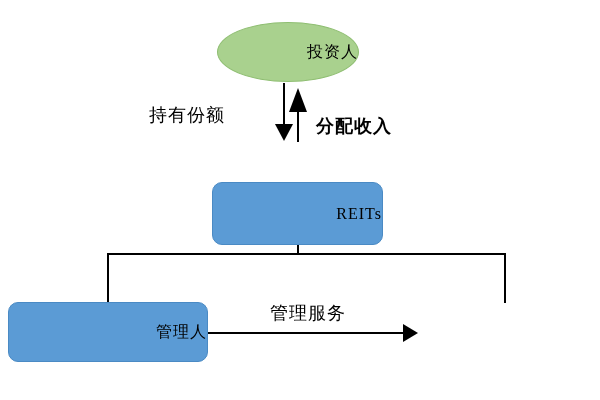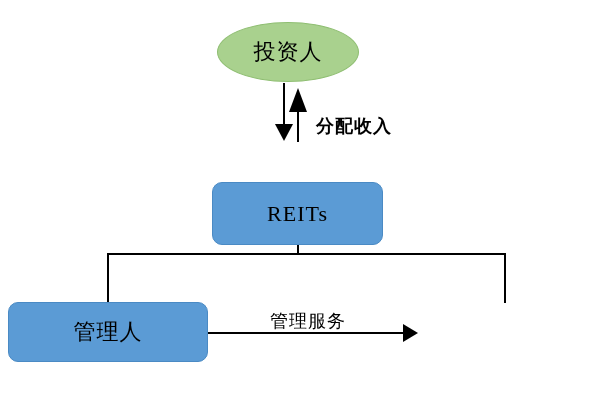--- a/index.html
+++ b/index.html
@@ -11,23 +11,23 @@
     position: relative;
     width: 600px;
     height: 400px;
     background: var(--background, #ffffff);
     overflow: hidden;
   }
   .node {
     position: absolute;
     display: flex;
     align-items: center;
-    justify-content: center;
+    justify-content: flex-end;
     color: var(--text-color, #000000);
-    font-size: 22px;
+    font-size: 16px;
     letter-spacing: 1px;
     box-sizing: border-box;
   }
   .node-ellipse {
     background: var(--node-green-fill, #a9d18e);
     border: 1px solid var(--node-green-border, #8fbe72);
     border-radius: 50%;
   }
   .node-rect {
     background: var(--node-blue-fill, #5b9bd5);
@@ -41,21 +41,21 @@
 
   .edge-label {
     position: absolute;
     color: var(--text-color, #000000);
     font-size: 18px;
     letter-spacing: 1px;
     white-space: nowrap;
   }
   #label-hold       { left: 149px; top: 103px; }
   #label-distribute { left: 316px; top: 114px; font-weight: bold; }
-  #label-service    { left: 270px; top: 301px; margin-top: 8px; }
+  #label-service    { left: 270px; top: 301px; }
 
   #edges-svg {
     position: absolute;
     left: 0; top: 0;
     width: 600px; height: 400px;
     pointer-events: none;
   }
   .edge-line { stroke: var(--line-color, #000000); stroke-width: 2; fill: none; }
   .edge-head { fill: var(--line-color, #000000); stroke: none; }
 </style>
@@ -92,18 +92,19 @@
 
   <div id="node-reits" class="node node-rect">
     <span>REITs</span>
   </div>
 
   <div id="node-manager" class="node node-rect">
     <span>管理人</span>
   </div>
 
 
+  <div id="label-hold" class="edge-label">持有份额</div>
 
   <div id="label-distribute" class="edge-label">分配收入</div>
 
   <div id="label-service" class="edge-label">管理服务</div>
 
 </div>
 
 </body></html>

